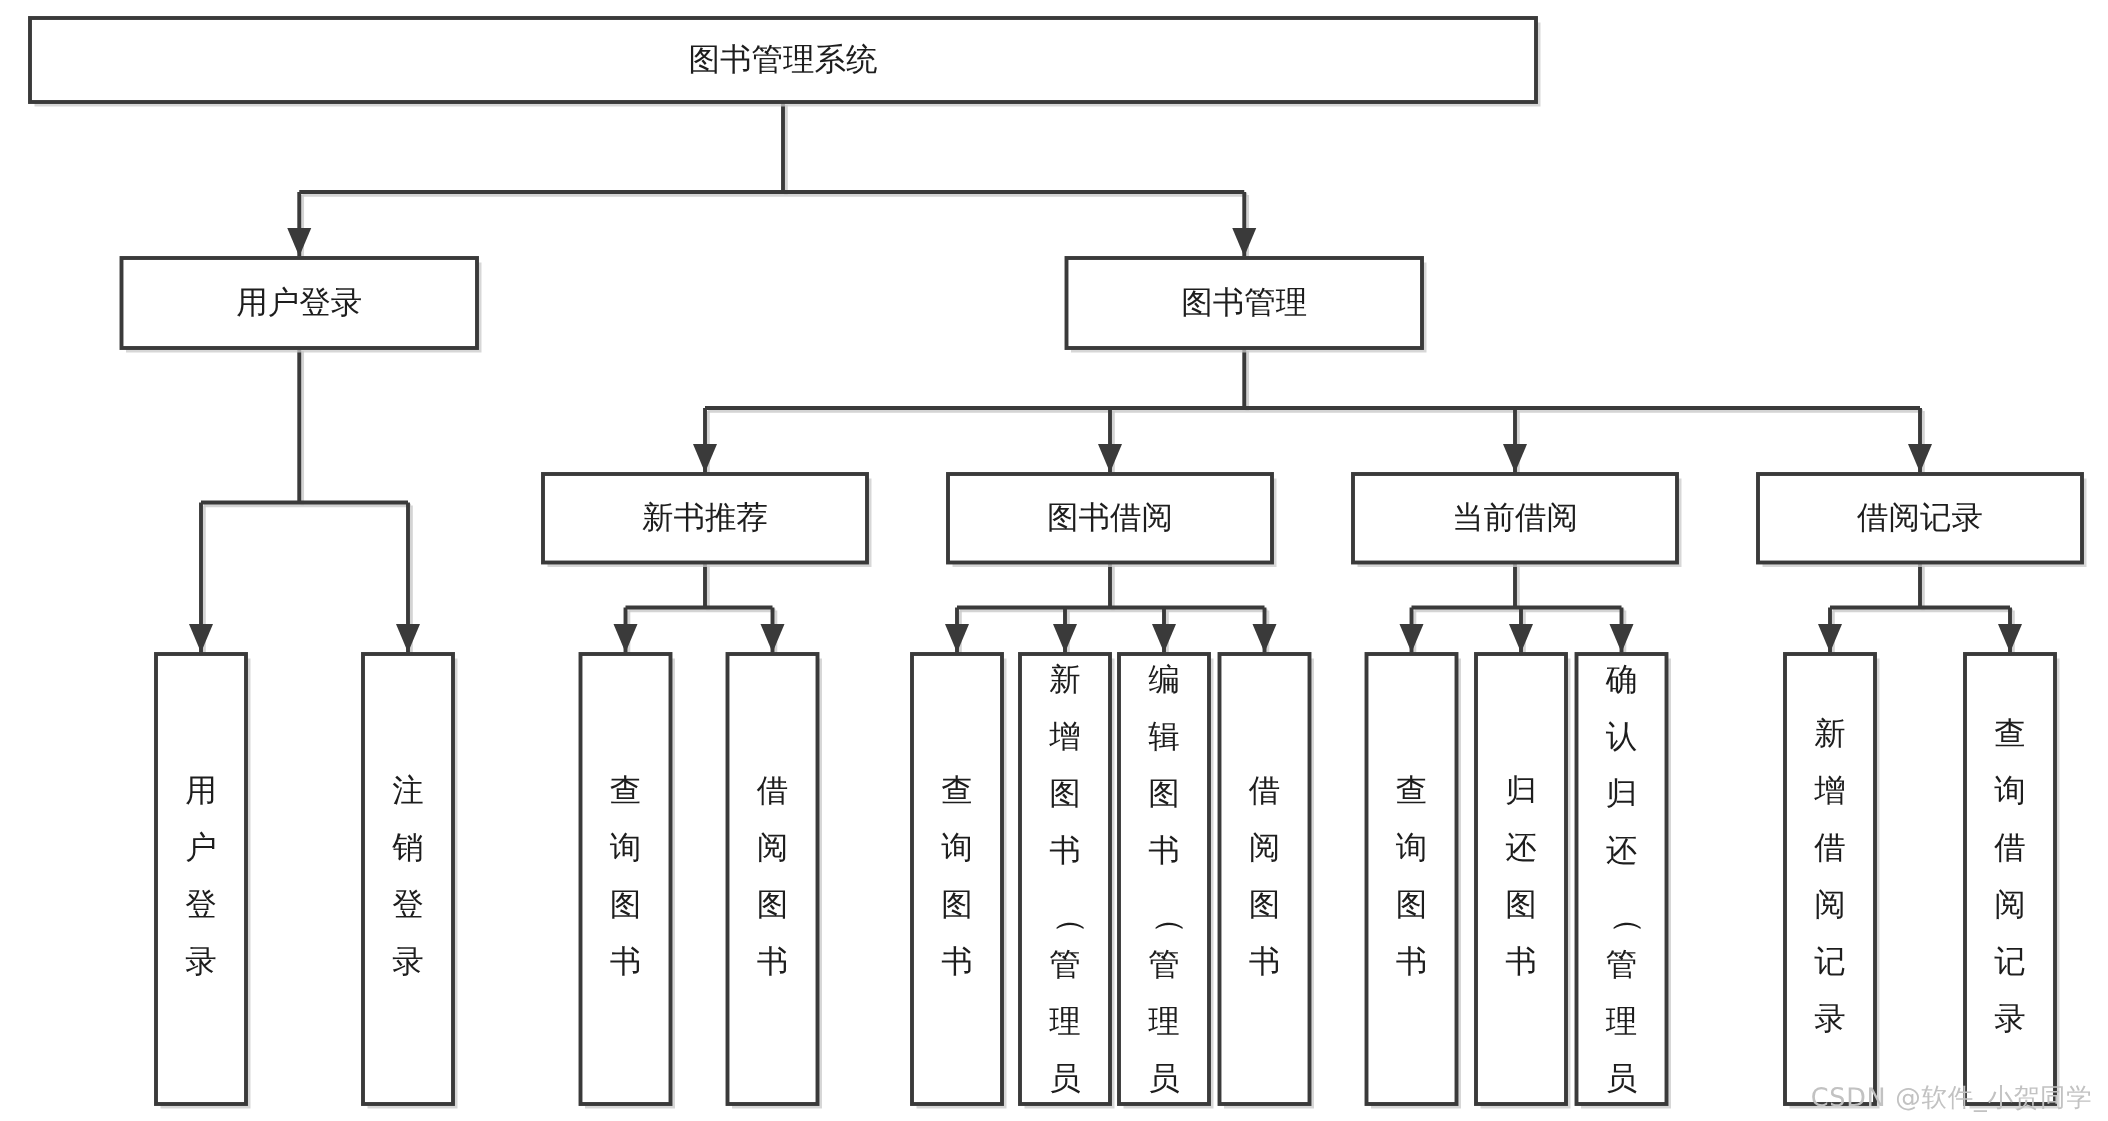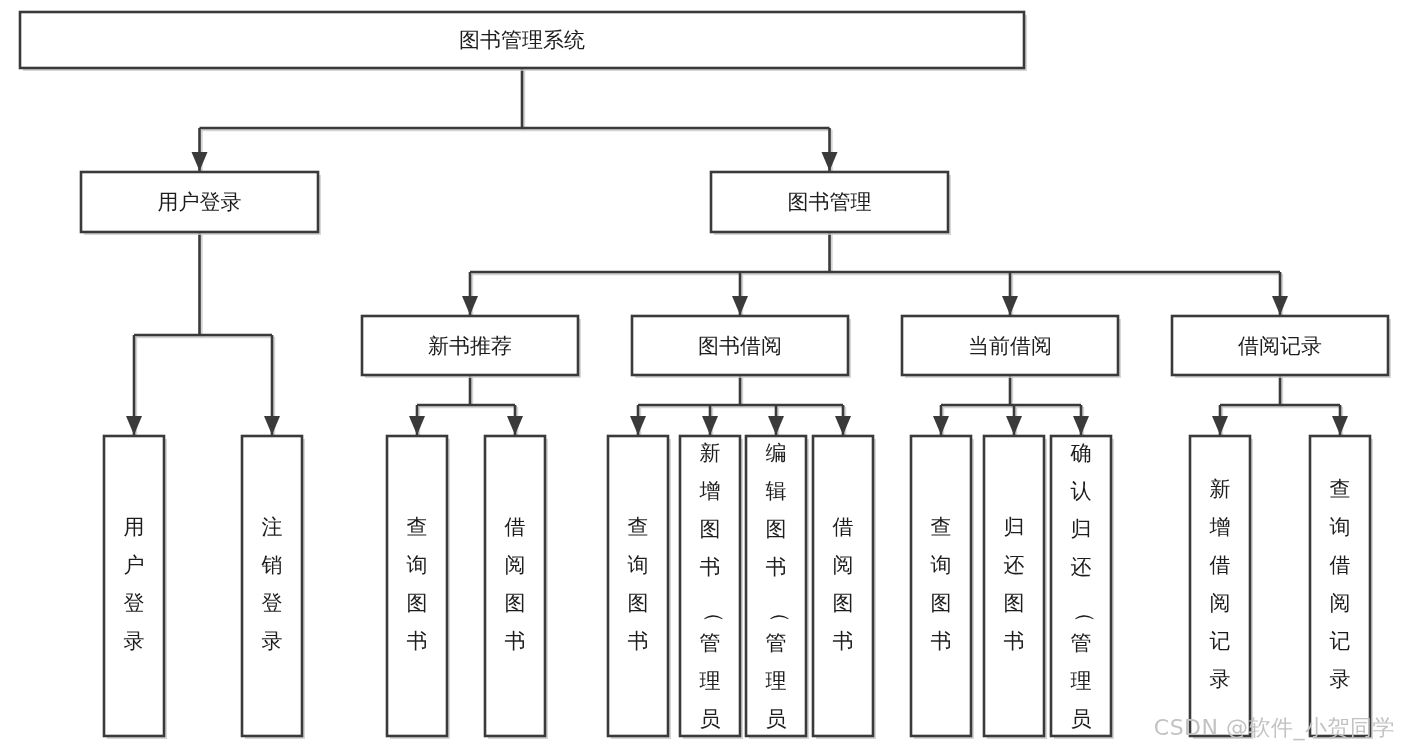--- a/index.html
+++ b/index.html
@@ -60,21 +60,21 @@
     font-family: "DejaVu Sans", "Liberation Sans", sans-serif;
     font-size: 21px;
     fill: #1d1d1d;
     text-anchor: middle;
   }
   .watermark {
     position: absolute;
     right: 10px;
     bottom: 4px;
     font-family: "DejaVu Sans", "Liberation Sans", sans-serif;
-    font-size: 22px;
+    font-size: 17px;
     color: #c2c2c2;
     letter-spacing: 0.5px;
     white-space: nowrap;
     user-select: none;
   }
 </style>
 </head>
 <body>
 
 <div id="diagram-root">

